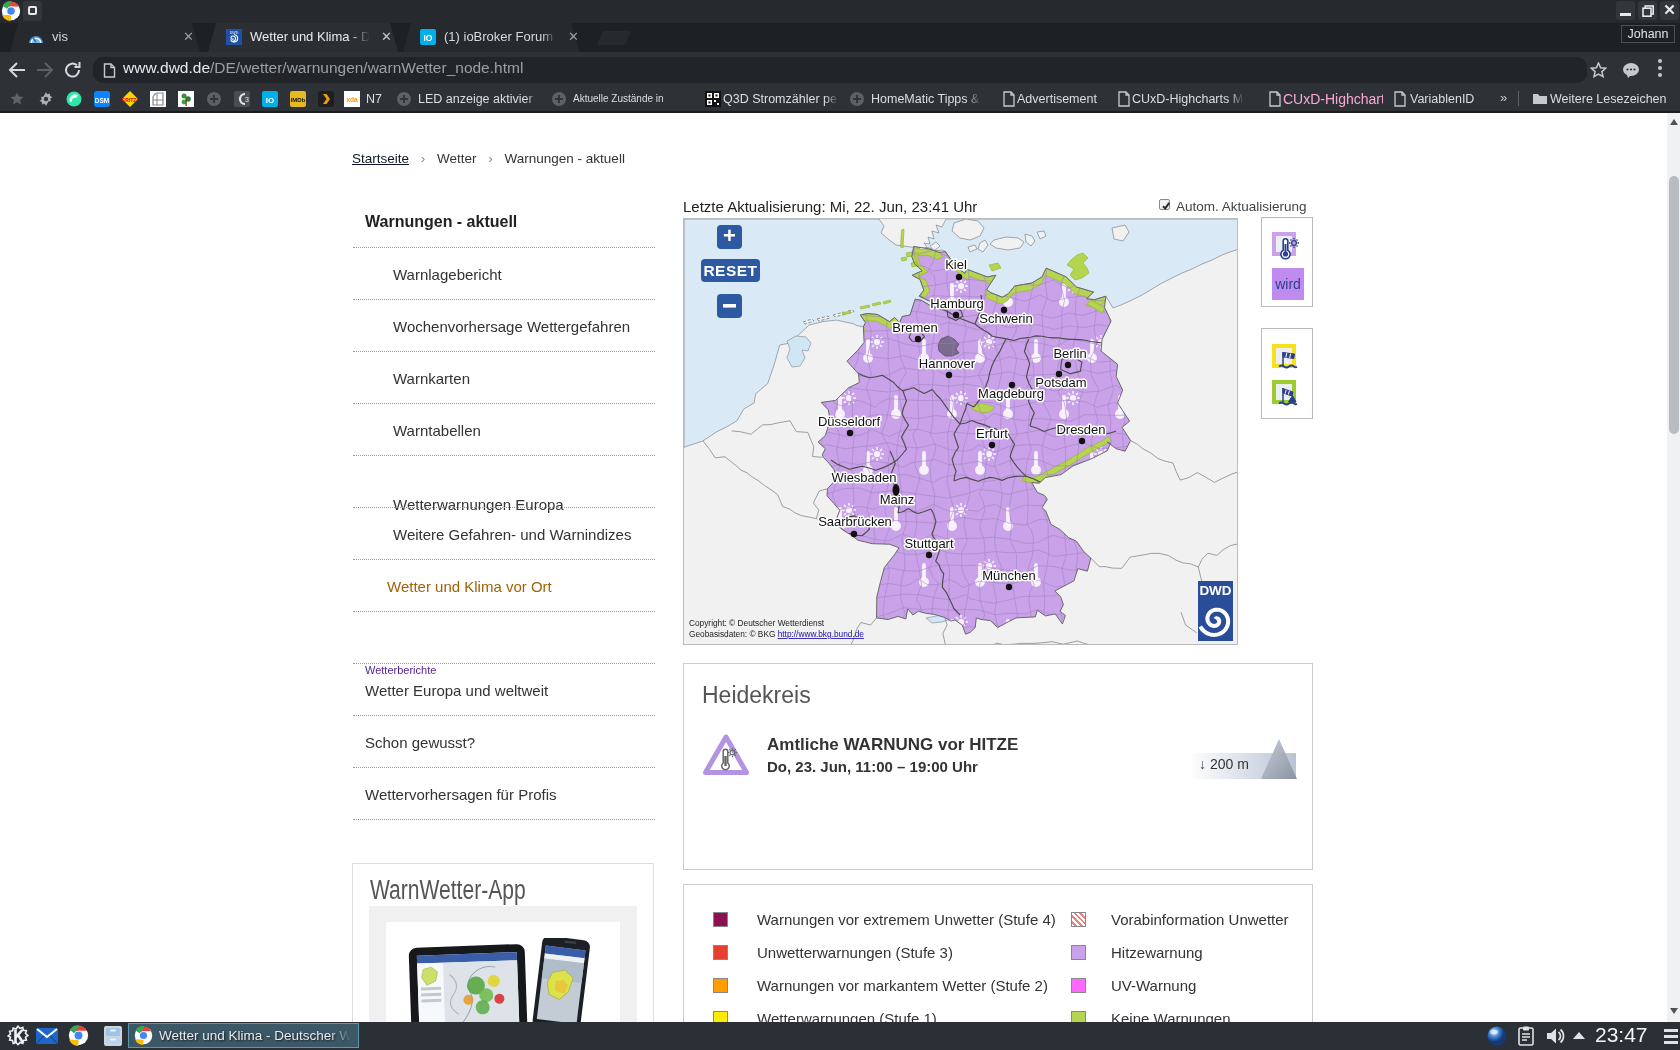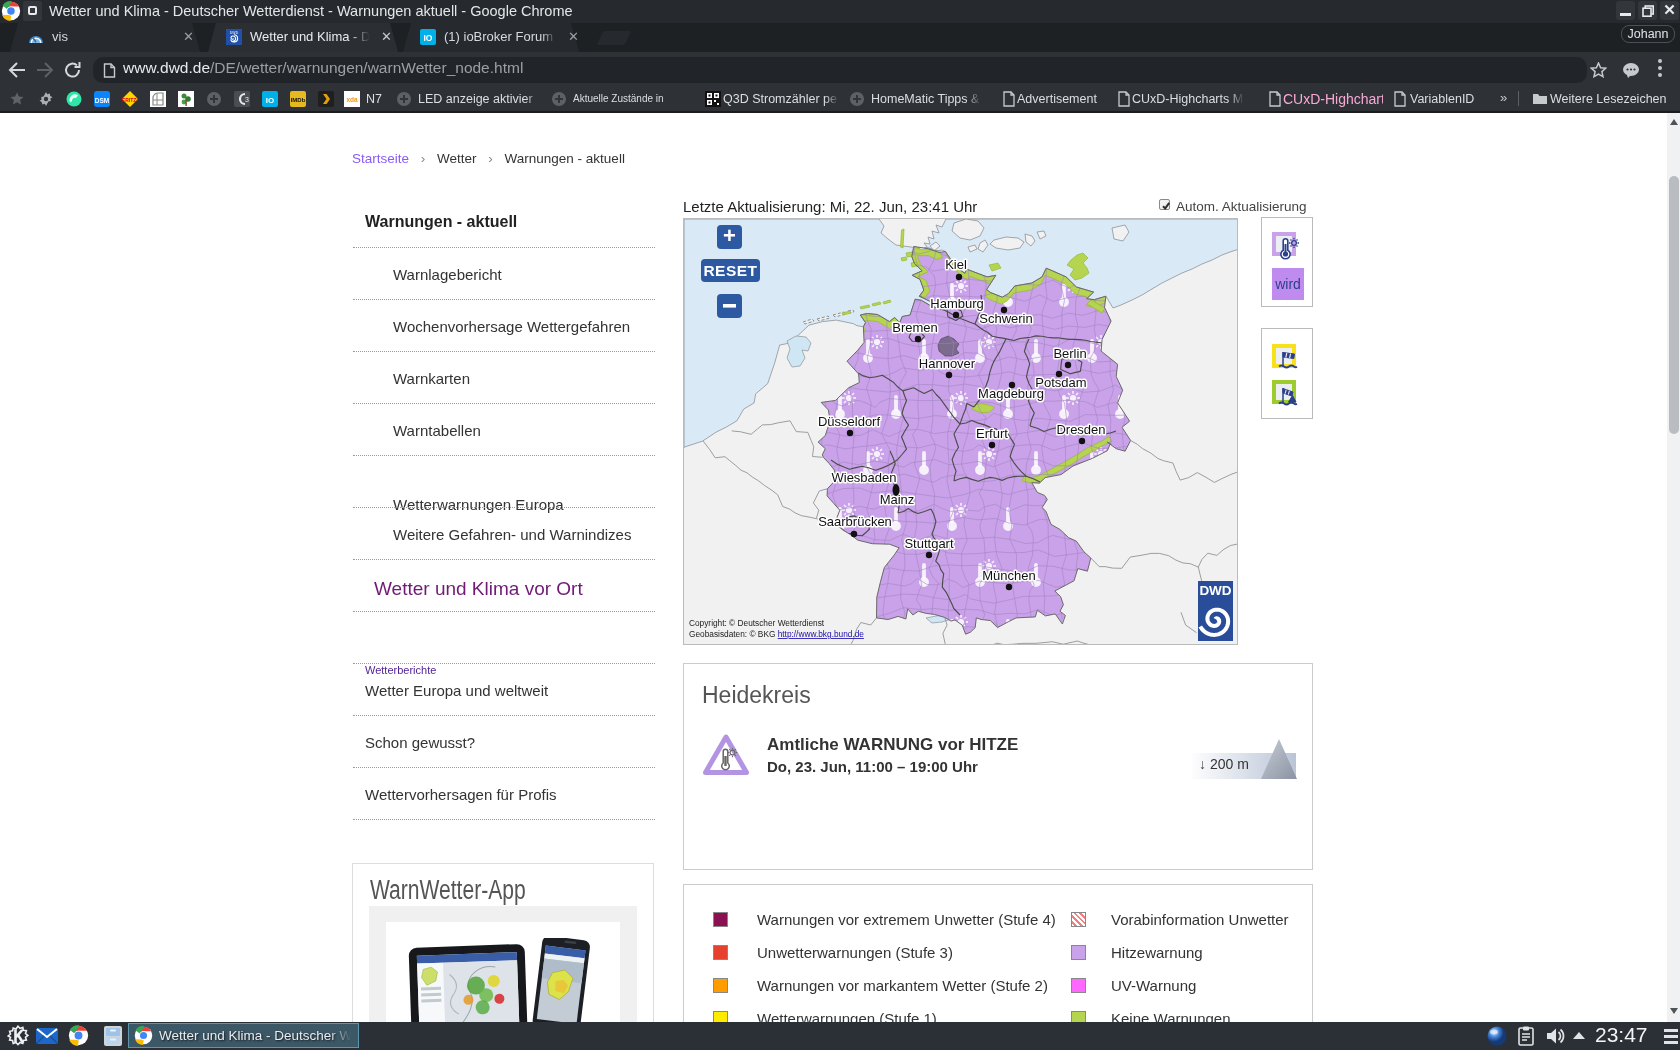--- a/index.html
+++ b/index.html
@@ -12,21 +12,20 @@
 <circle cx="24" cy="24" r="22" fill="#fff"></circle>
 <path d="M24 2 a22 22 0 0 1 19.05 11 L24 13 a11 11 0 0 0 -9.5 5.5 L7 7.5 A22 22 0 0 1 24 2Z" fill="#ea4335"></path>
 <path d="M45.2 13 a22 22 0 0 1-2.1 24.6 L33.6 21 a11 11 0 0 0-.9-2.5Z" fill="#fbbc05" transform="rotate(120 24 24)"></path>
 <path d="M45.2 13 a22 22 0 0 1-2.1 24.6 L33.6 21 a11 11 0 0 0-.9-2.5Z" fill="#34a853" transform="rotate(240 24 24)"></path>
 <circle cx="24" cy="24" r="11" fill="#fff"></circle>
 <circle cx="24" cy="24" r="9" fill="#4285f4"></circle>
 </svg></div>
   <div class="abs" style="left:23px;top:1px;width:19px;height:20px;background:#33373c;border-radius:2px">
      <div class="abs" style="left:4.5px;top:5px;width:9px;height:9px;border:2.5px solid #e8eaed;border-radius:2px"></div>
   </div>
-  <div class="abs" style="left:49px;top:3px;font-size:14.5px;color:#e4e6e8">Wetter und Klima - Deutscher Wetterdienst - Warnungen aktuell - Google Chrome</div>
   <div class="abs" style="left:1616px;top:1px;width:19px;height:19px;background:#33373c;border-radius:3px">
       <div class="abs" style="left:4px;top:12px;width:11px;height:2.5px;background:#e8eaed"></div>
     </div>
   <div class="abs" style="left:1638px;top:1px;width:19px;height:19px;background:#33373c;border-radius:3px">
     <svg class="abs" style="left:3.5px;top:3.5px" width="12" height="12" viewBox="0 0 12 12">
         <rect x="3.2" y="1" width="8" height="8" fill="none" stroke="#e8eaed" stroke-width="1.6"></rect>
         <rect x="1" y="3.2" width="8" height="8" fill="#33373c" stroke="#e8eaed" stroke-width="1.6"></rect>
       </svg>
   </div>
   <div class="abs" style="left:1660px;top:1px;width:19px;height:19px;background:#33373c;border-radius:3px;color:#e8eaed;font-size:15px;text-align:center;line-height:18px;font-weight:bold">✕</div>
@@ -55,21 +54,21 @@
   <div class="abs" style="left:403px;top:0;width:176px;height:29px;background:#26292e;clip-path:polygon(8px 0, calc(100% - 8px) 0, 100% 100%, 0 100%)"></div>
   <div class="abs" style="left:420px;top:6px"><svg width="16" height="16" viewBox="0 0 16 16">
         <rect width="16" height="16" rx="2" fill="#00b0e8"></rect>
         <text x="8" y="11.5" font-family="Liberation Sans" font-size="8.5" font-weight="bold" fill="#fff" text-anchor="middle">IO</text>
       </svg></div>
   <div class="abs" style="left:444px;top:6px;font-size:13px;color:#d6d9dc;width:112px;white-space:nowrap;overflow:hidden;-webkit-mask-image:linear-gradient(90deg,#000 98px,transparent)">(1) ioBroker Forum - Ne</div>
   <div class="abs" style="left:568px;top:6px;font-size:13px;color:#9aa0a6">✕</div>
 
   <div class="abs" style="left:600px;top:8px;width:28px;height:14px;background:#26292e;border-radius:2px;transform:skewX(-25deg)"></div>
 
-  <div class="abs" style="left:1621px;top:2px;width:54px;height:18px;border:1px solid #4b5055;border-radius:8px;color:#dfe3e6;font-size:12.5px;text-align:center;line-height:17px">Johann</div>
+  <div class="abs" style="left:1621px;top:2px;width:54px;height:18px;border:1px solid #4b5055;border-radius:0;color:#dfe3e6;font-size:12.5px;text-align:center;line-height:17px">Johann</div>
 </div>
 
 <div class="abs" style="left:0;top:52px;width:1680px;height:36px;background:#2e3237;z-index:10">
   <svg class="abs" style="left:8px;top:10px" width="18" height="16" viewBox="0 0 18 16">
       <path d="M9 1 L2 8 L9 15 M2 8 H17" stroke="#d6d9dc" stroke-width="2" fill="none"></path>
     </svg>
   <svg class="abs" style="left:36px;top:10px" width="18" height="16" viewBox="0 0 18 16">
       <path d="M9 1 L16 8 L9 15 M16 8 H1" stroke="#5c6166" stroke-width="2" fill="none"></path>
     </svg>
   <svg class="abs" style="left:64px;top:9px" width="18" height="18" viewBox="0 0 18 18">
@@ -213,39 +212,39 @@
 <div style="position:absolute;left:1532px;top:3px;width:16px;height:16px"><svg width="16" height="16" viewBox="0 0 16 16">
         <path d="M1 3 h5 l1.5 2 H15 v8 H1 Z" fill="#c6cacd"></path>
       </svg></div>
 <div style="position:absolute;left:1550px;top:3px;width:118px;height:16px;line-height:16px;font-size:12.5px;color:#dadfe3;white-space:nowrap;overflow:hidden;">Weitere Lesezeichen</div>
 </div>
 <div class="abs" style="left:0;top:111px;width:1680px;height:2px;background:#1a1c1e;z-index:10"></div>
 
 <div class="abs" style="left:0;top:0;width:1667px;height:1022px;background:#fff;overflow:hidden">
 
   <div class="abs" style="left:352px;top:151px;font-size:13.5px;color:#333">
-    <span style="color:#8b5cf6;">Startseite</span>
+    <span style="color:#0f172a;text-decoration:underline">Startseite</span>
     <span style="color:#888;padding:0 8px">›</span> Wetter
     <span style="color:#888;padding:0 8px">›</span> Warnungen - aktuell
   </div>
   <div style="position:absolute;left:365px;top:213px;font-size:16px;font-weight:bold;color:#222">Warnungen - aktuell</div>
 <div style="position:absolute;left:353px;top:247px;width:302px;border-top:1px dotted #9a9a9a"></div>
 <div style="position:absolute;left:393px;top:266px;font-size:15px;color:#333">Warnlagebericht</div>
 <div style="position:absolute;left:353px;top:299px;width:302px;border-top:1px dotted #9a9a9a"></div>
 <div style="position:absolute;left:393px;top:318px;font-size:15px;color:#333">Wochenvorhersage Wettergefahren</div>
 <div style="position:absolute;left:353px;top:351px;width:302px;border-top:1px dotted #9a9a9a"></div>
 <div style="position:absolute;left:393px;top:370px;font-size:15px;color:#333">Warnkarten</div>
 <div style="position:absolute;left:353px;top:403px;width:302px;border-top:1px dotted #9a9a9a"></div>
 <div style="position:absolute;left:393px;top:422px;font-size:15px;color:#333">Warntabellen</div>
 <div style="position:absolute;left:353px;top:455px;width:302px;border-top:1px dotted #9a9a9a"></div>
 <div style="position:absolute;left:393px;top:496px;font-size:15px;color:#333">Wetterwarnungen Europa</div>
 <div style="position:absolute;left:353px;top:507px;width:302px;border-top:1px dotted #9a9a9a"></div>
 <div style="position:absolute;left:393px;top:526px;font-size:15px;color:#333">Weitere Gefahren- und Warnindizes</div>
 <div style="position:absolute;left:353px;top:559px;width:302px;border-top:1px dotted #9a9a9a"></div>
-<div style="position:absolute;left:374px;top:578px;font-size:19px;color:#701a75">Wetter und Klima vor Ort</div>
+<div style="position:absolute;left:387px;top:578px;font-size:15px;color:#a16207">Wetter und Klima vor Ort</div>
 <div style="position:absolute;left:353px;top:611px;width:302px;border-top:1px dotted #9a9a9a"></div>
 <div style="position:absolute;left:365px;top:664px;font-size:11px;color:#4c1d95">Wetterberichte</div>
 <div style="position:absolute;left:353px;top:663px;width:302px;border-top:1px dotted #9a9a9a"></div>
 <div style="position:absolute;left:365px;top:682px;font-size:15px;color:#333">Wetter Europa und weltweit</div>
 <div style="position:absolute;left:353px;top:715px;width:302px;border-top:1px dotted #9a9a9a"></div>
 <div style="position:absolute;left:365px;top:734px;font-size:15px;color:#333">Schon gewusst?</div>
 <div style="position:absolute;left:353px;top:767px;width:302px;border-top:1px dotted #9a9a9a"></div>
 <div style="position:absolute;left:365px;top:786px;font-size:15px;color:#333">Wettervorhersagen für Profis</div>
 <div style="position:absolute;left:353px;top:819px;width:302px;border-top:1px dotted #9a9a9a"></div>
 

